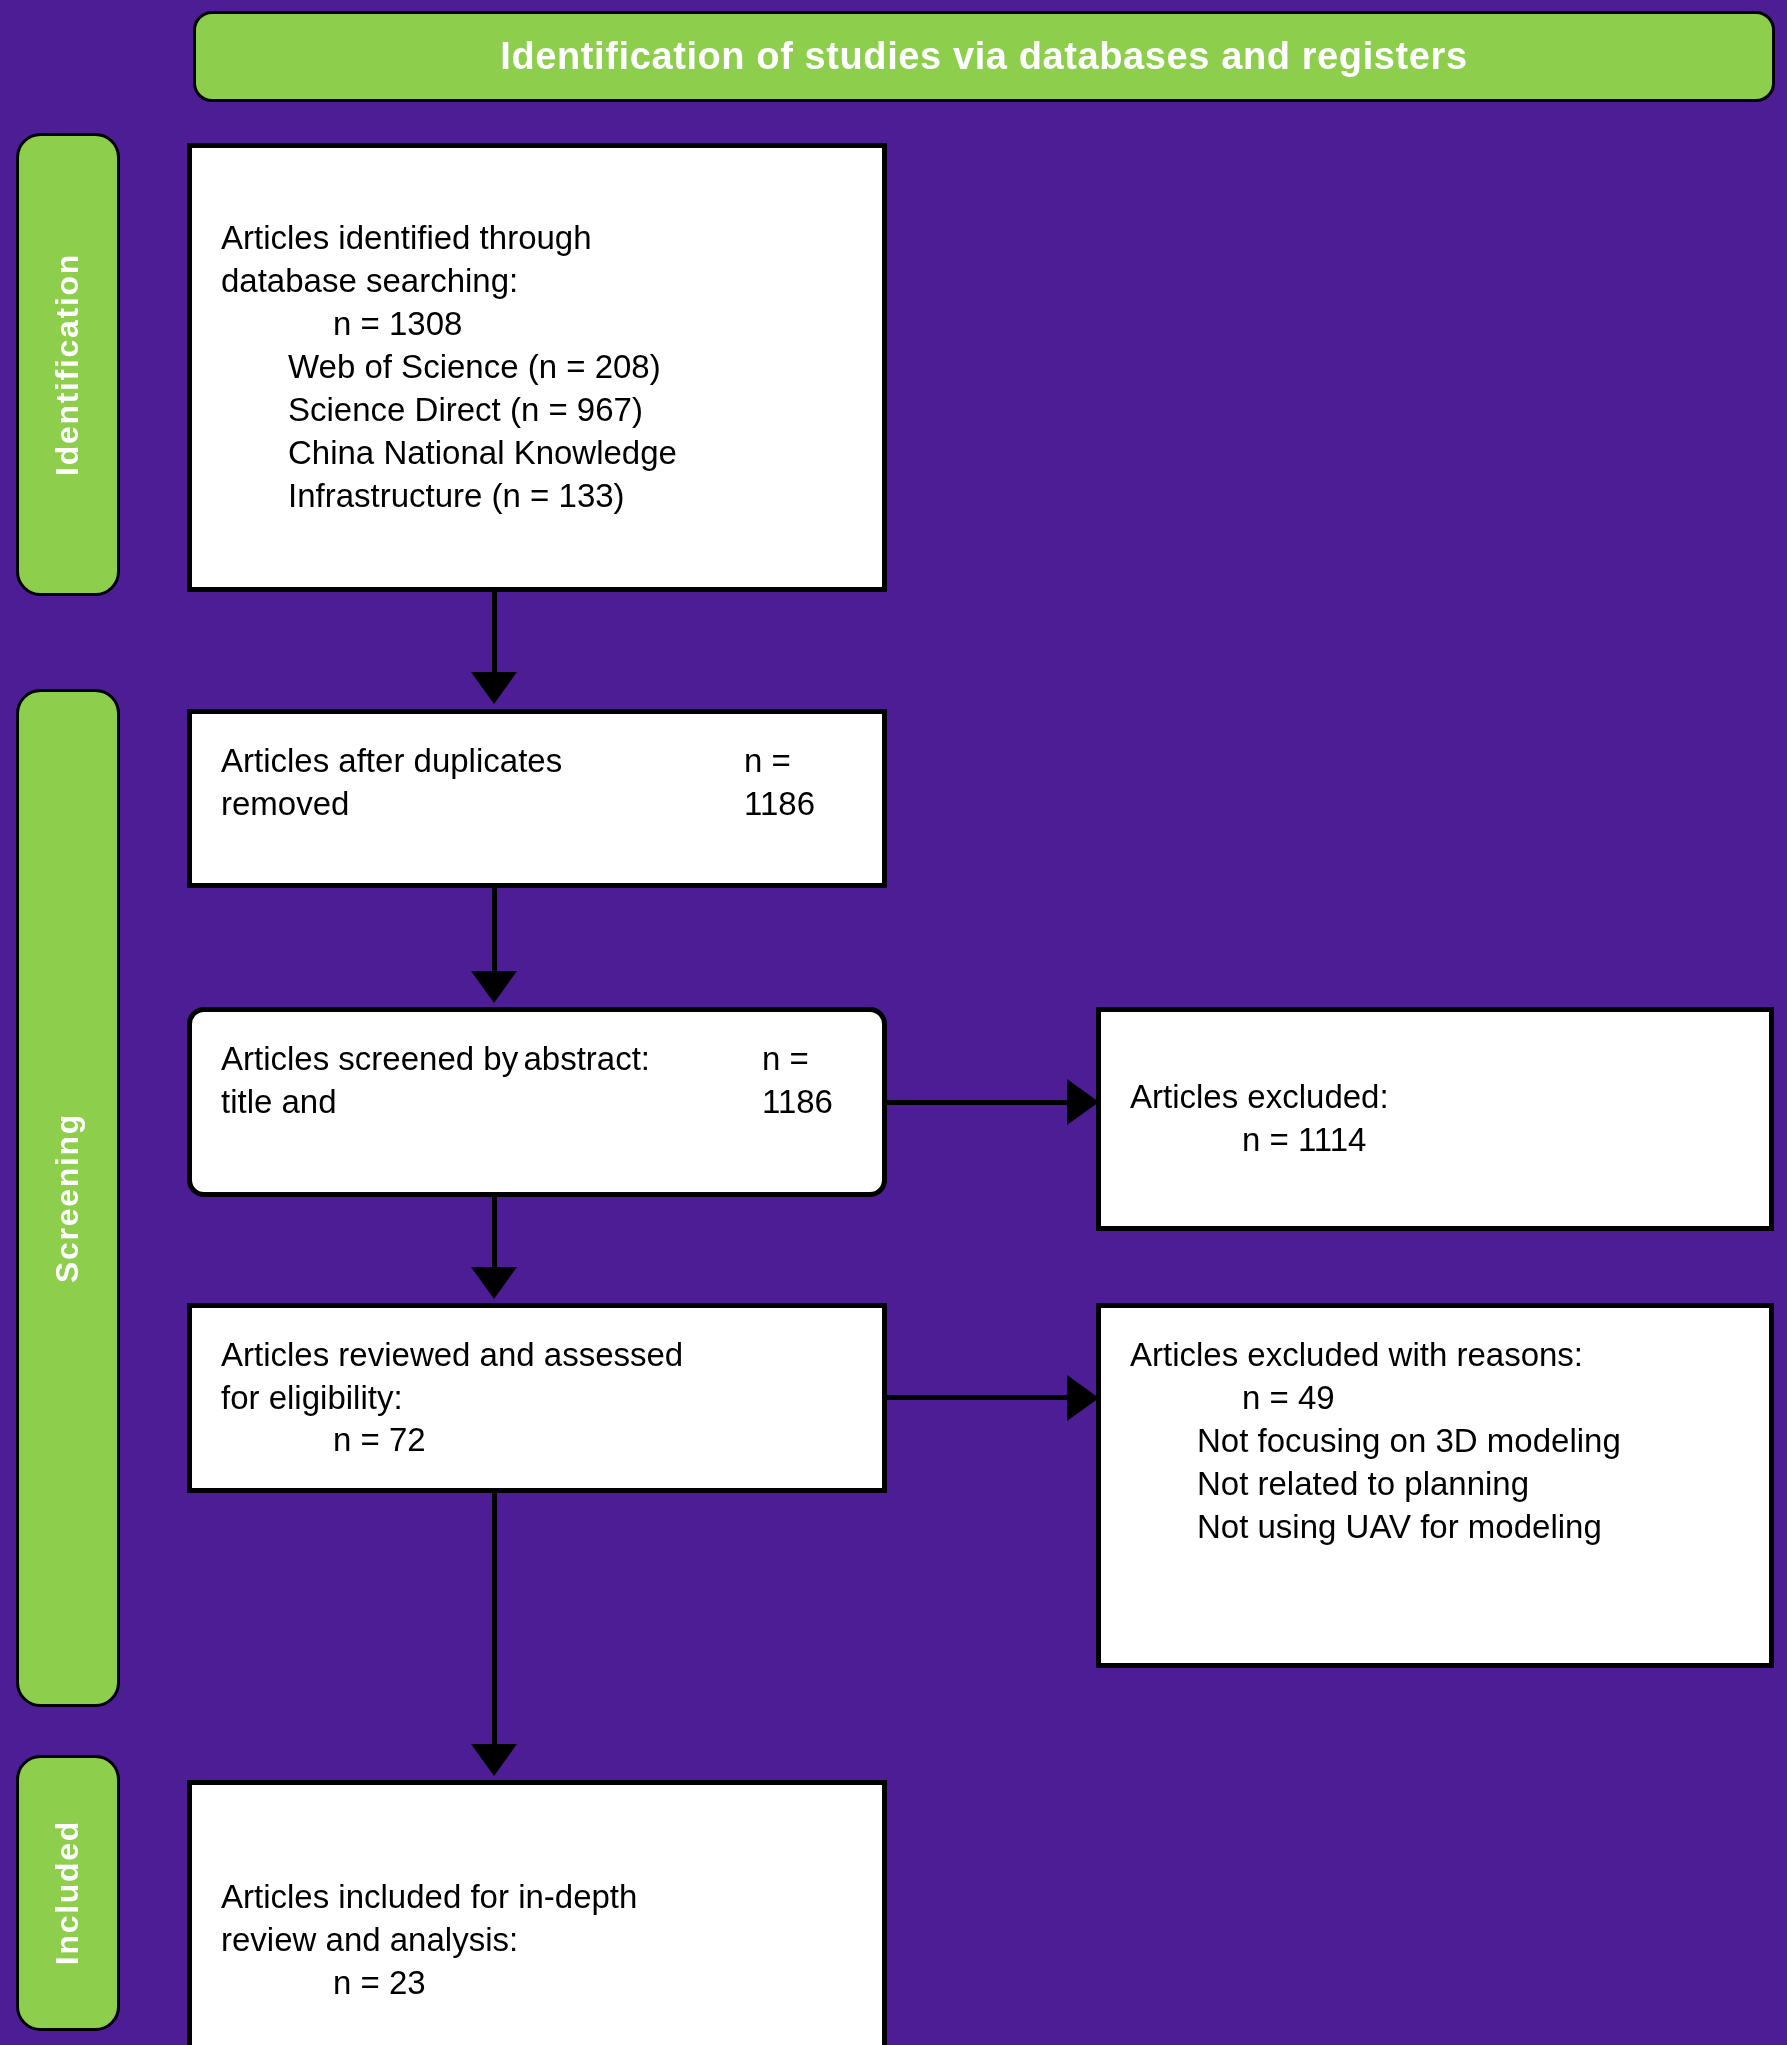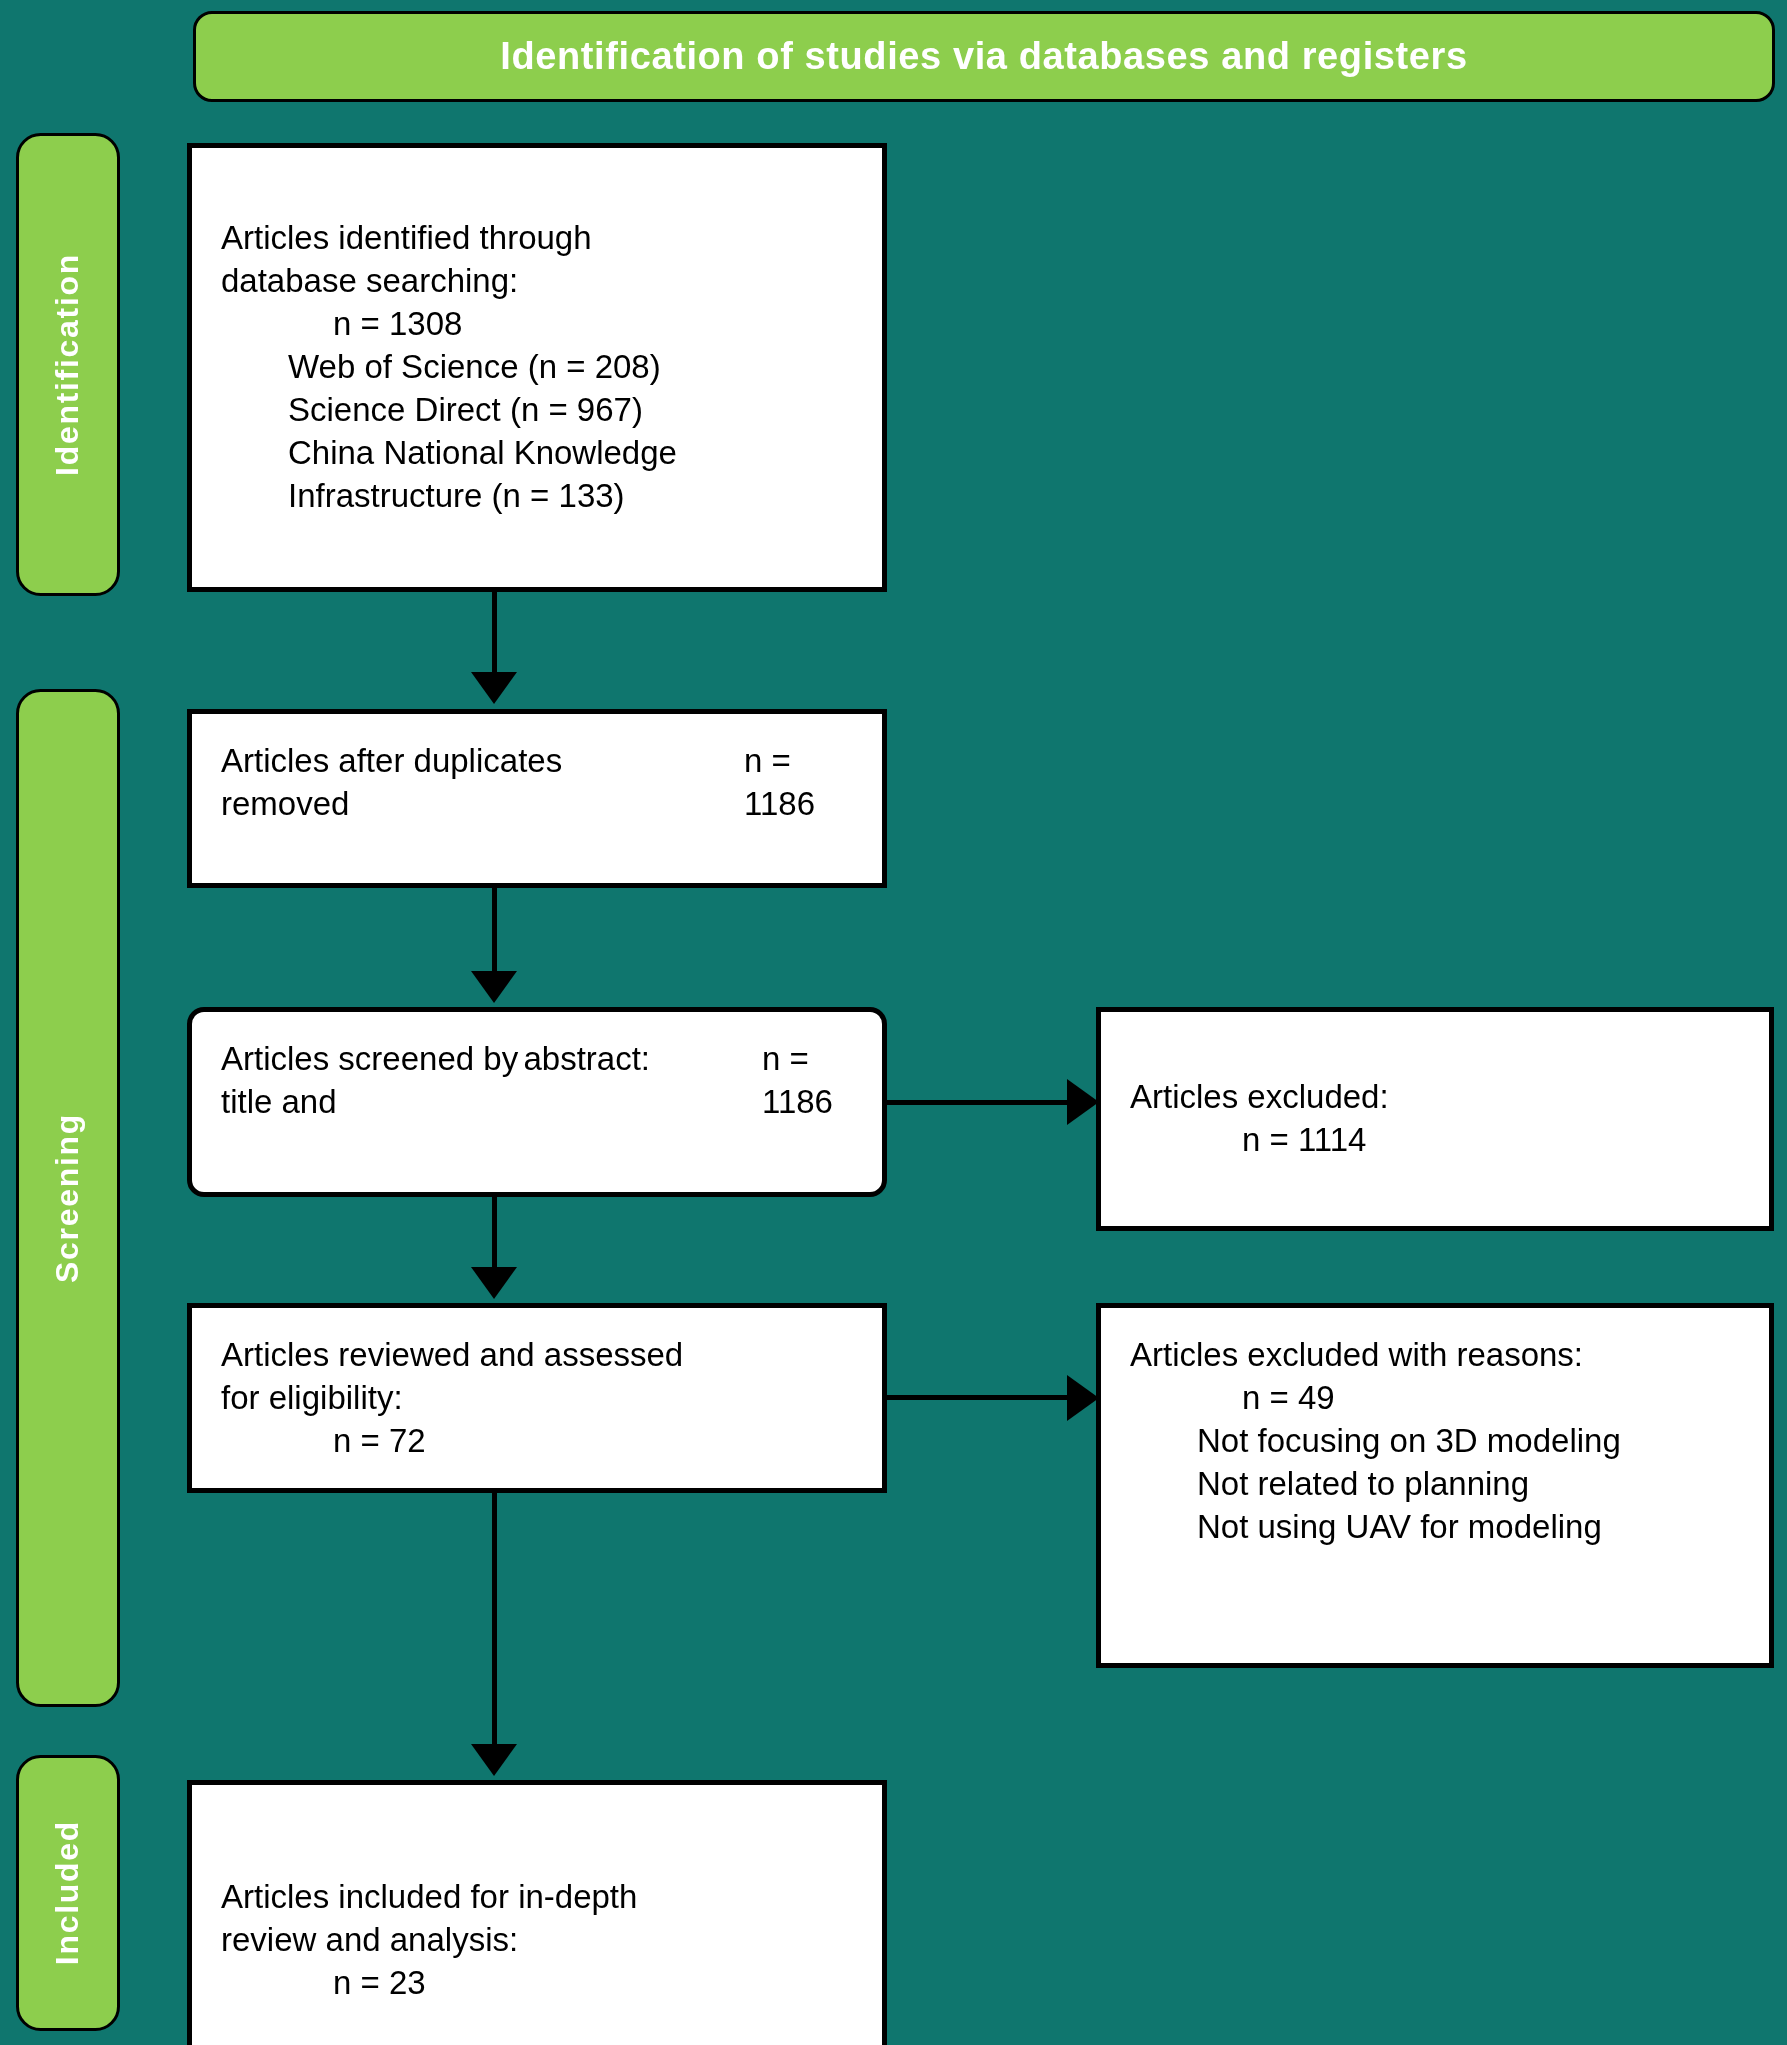--- a/index.html
+++ b/index.html
@@ -7,21 +7,21 @@
     width: 1787px;
     height: 2046px;
     background: #ffffff;
     font-family: "Liberation Sans", sans-serif;
     overflow: hidden;
   }
   #diagram {
     position: relative;
     width: 1787px;
     height: 2046px;
-    background: #0f766e;
+    background: #4c1d95;
   }
 
   
   .green-bar {
     position: absolute;
     background: #8DCE4D;
     border: 3.9px solid #000000;
     border-radius: 19px;
     display: flex;
     align-items: center;
@@ -69,21 +69,21 @@
 
   #box-identified   { left: 187px;  top: 143px;  width: 700px; height: 449px;
                       display: flex; flex-direction: column; justify-content: center; }
   #box-duplicates   { left: 187px;  top: 709px; width: 700px; height: 179px;
                       display: flex; justify-content: center; }
   #box-screened     { left: 187px;  top: 1007px; width: 700px; height: 190px;
                       display: flex; flex-direction: row; justify-content: center; border-radius: 17px; }
   #box-excluded1    { left: 1096px; top: 1007px; width: 678px; height: 224px;
                       display: flex; flex-direction: column; justify-content: center; }
   #box-eligibility  { left: 187px;  top: 1303px; width: 700px; height: 190px;
-                      display: flex; flex-direction: column; justify-content: space-between; }
+                      display: flex; flex-direction: column; justify-content: center; }
   #box-excluded2    { left: 1096px; top: 1303px; width: 678px; height: 365px;
                       display: flex; flex-direction: column; }
   #box-included     { left: 187px;  top: 1780px; width: 700px; height: 321px;
                       display: flex; flex-direction: column; justify-content: center; }
 
   
   .conn { position: absolute; }
   .v-line { width: 5px; background: #000000; left: 492px; }
   .v-arrow-head {
     position: absolute;

